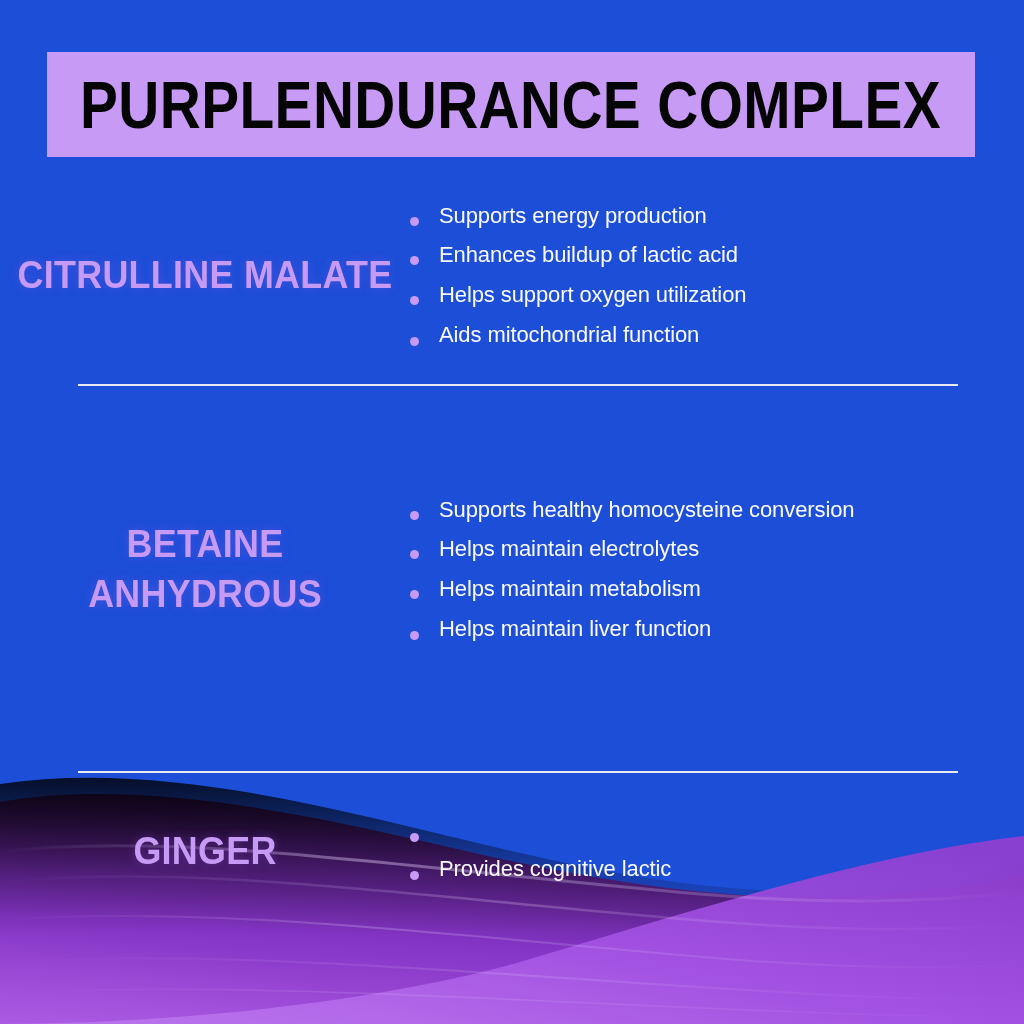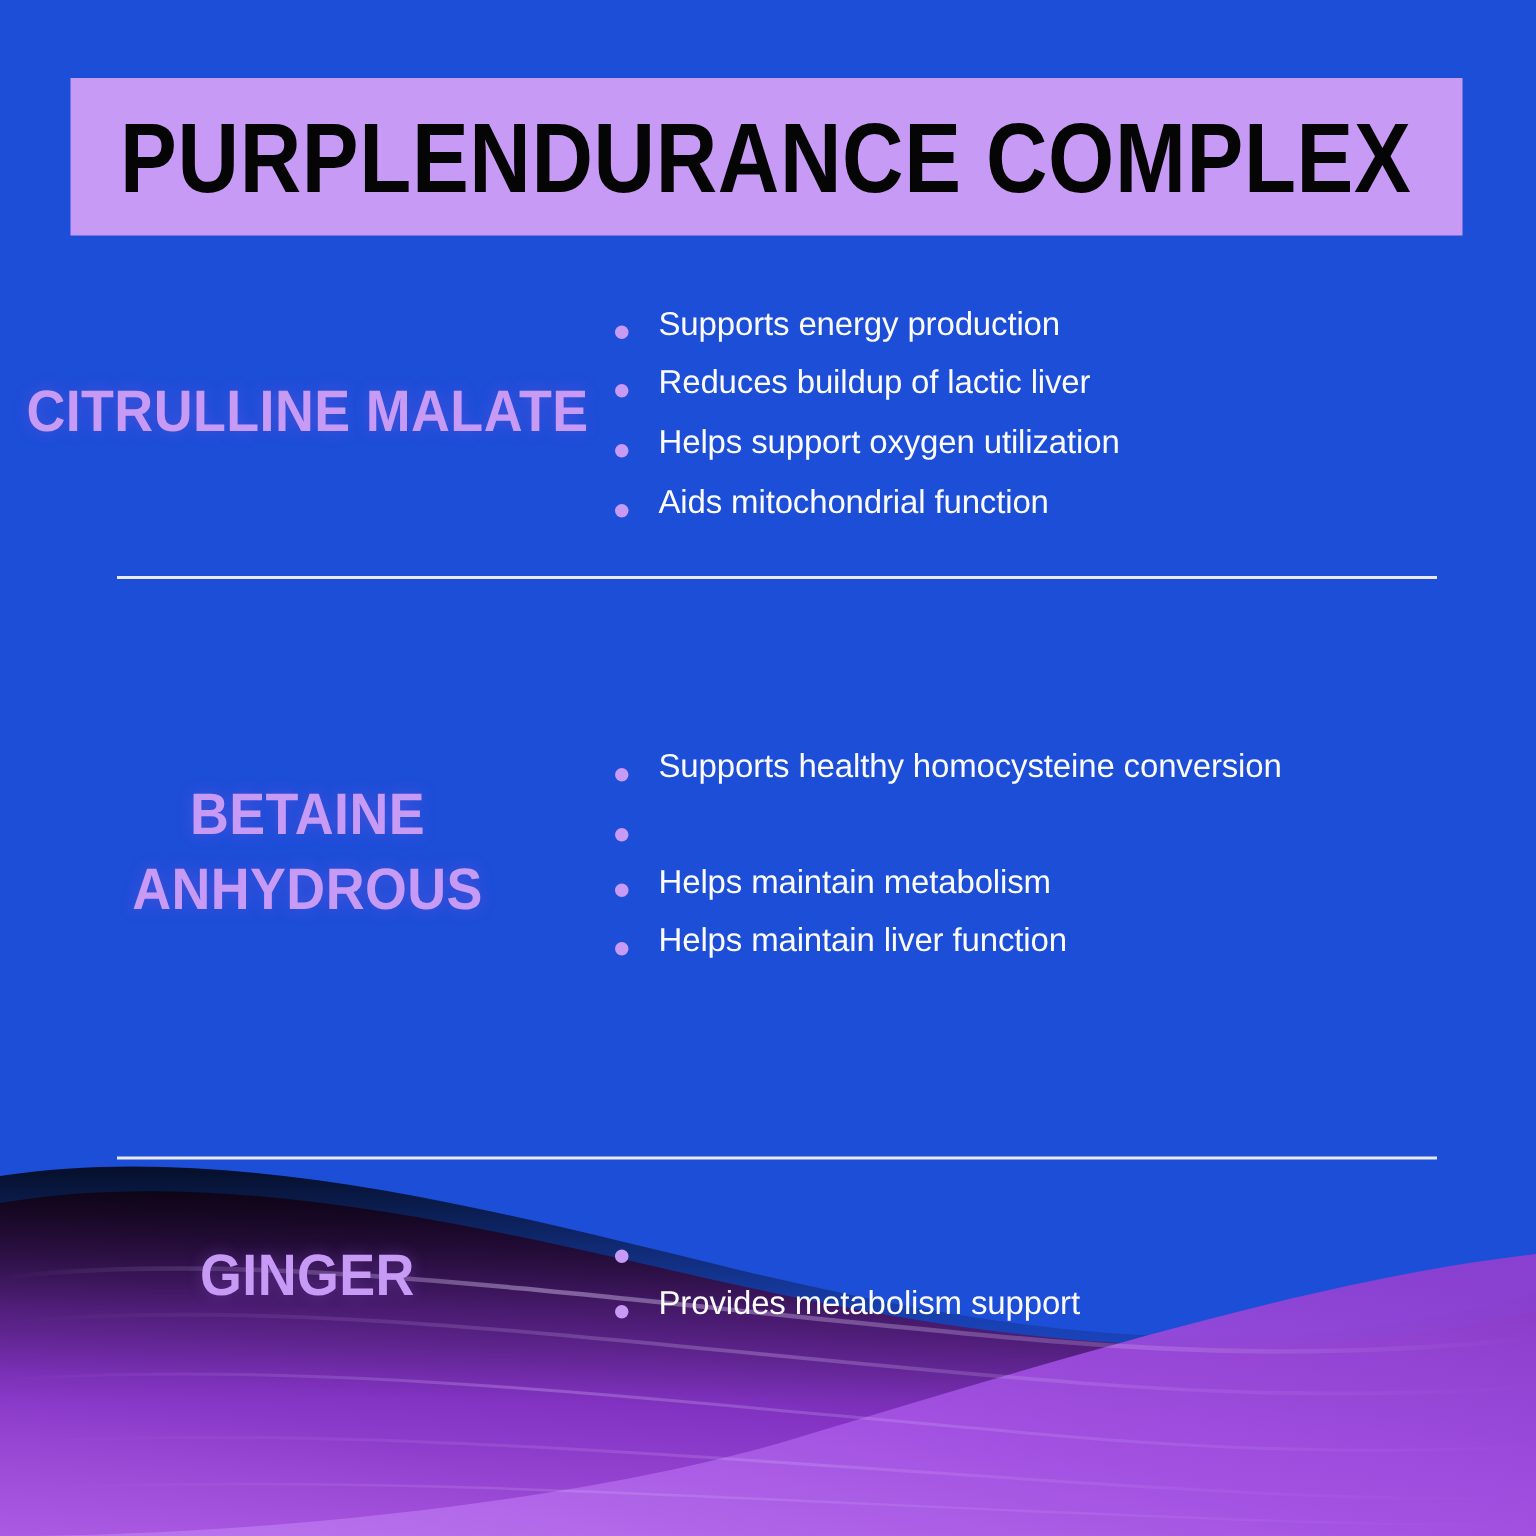--- a/index.html
+++ b/index.html
@@ -66,21 +66,21 @@
     text-shadow:0 0 10px rgba(150,90,230,0.35);
   }
 
   .sec-list { flex:1 1 auto; padding-right:56px; }
 
   .bullet-row {
     display:flex;
     align-items:flex-start;
     margin:0 0 14px 0;
   }
-  .bullet-row:last-child { margin-bottom:0; }
+  .bullet-row:last-child { margin-bottom:0;align-items:center; }
 
   .dot {
     flex:0 0 auto;
     width:9px; height:9px;
     border-radius:50%;
     background:#c79bf5;
     margin:14px 20px 0 0;
   }
   .btxt {
     color:#fbfbfb;
@@ -168,21 +168,21 @@
 
     <div class="section sec-1">
       <div class="sec-name">CITRULLINE MALATE</div>
       <div class="sec-list">
         <div class="bullet-row">
           <span class="dot"></span>
           <span class="btxt">Supports energy production</span>
         </div>
         <div class="bullet-row">
           <span class="dot"></span>
-          <span class="btxt">Reduces buildup of lactic liver</span>
+          <span class="btxt">Enhances buildup of lactic acid</span>
         </div>
         <div class="bullet-row">
           <span class="dot"></span>
           <span class="btxt">Helps support oxygen utilization</span>
         </div>
         <div class="bullet-row">
           <span class="dot"></span>
           <span class="btxt">Aids mitochondrial function</span>
         </div>
       </div>
@@ -190,41 +190,42 @@
 
     <div class="section sec-2">
       <div class="sec-name">BETAINE ANHYDROUS</div>
       <div class="sec-list">
         <div class="bullet-row">
           <span class="dot"></span>
           <span class="btxt">Supports healthy homocysteine conversion</span>
         </div>
         <div class="bullet-row">
           <span class="dot"></span>
+          <span class="btxt">Helps maintain electrolytes</span>
         </div>
         <div class="bullet-row">
           <span class="dot"></span>
           <span class="btxt">Helps maintain metabolism</span>
         </div>
         <div class="bullet-row">
           <span class="dot"></span>
           <span class="btxt">Helps maintain liver function</span>
         </div>
       </div>
     </div>
 
     <div class="section sec-3">
       <div class="sec-name">GINGER</div>
       <div class="sec-list">
         <div class="bullet-row">
           <span class="dot"></span>
         </div>
         <div class="bullet-row">
           <span class="dot"></span>
-          <span class="btxt">Provides metabolism support</span>
+          <span class="btxt">Provides cognitive lactic</span>
         </div>
       </div>
     </div>
 
   </div>
 
   <div class="divider d1"></div>
   <div class="divider d2"></div>
 
 </div>

